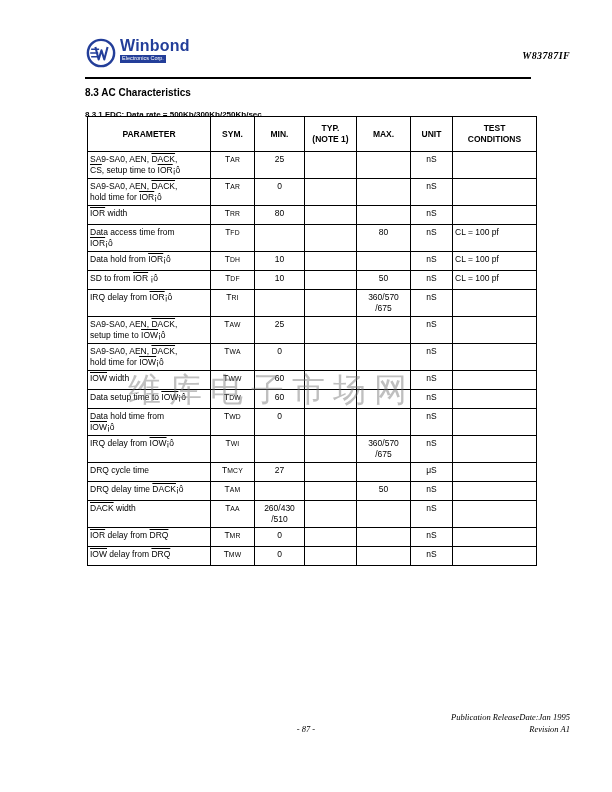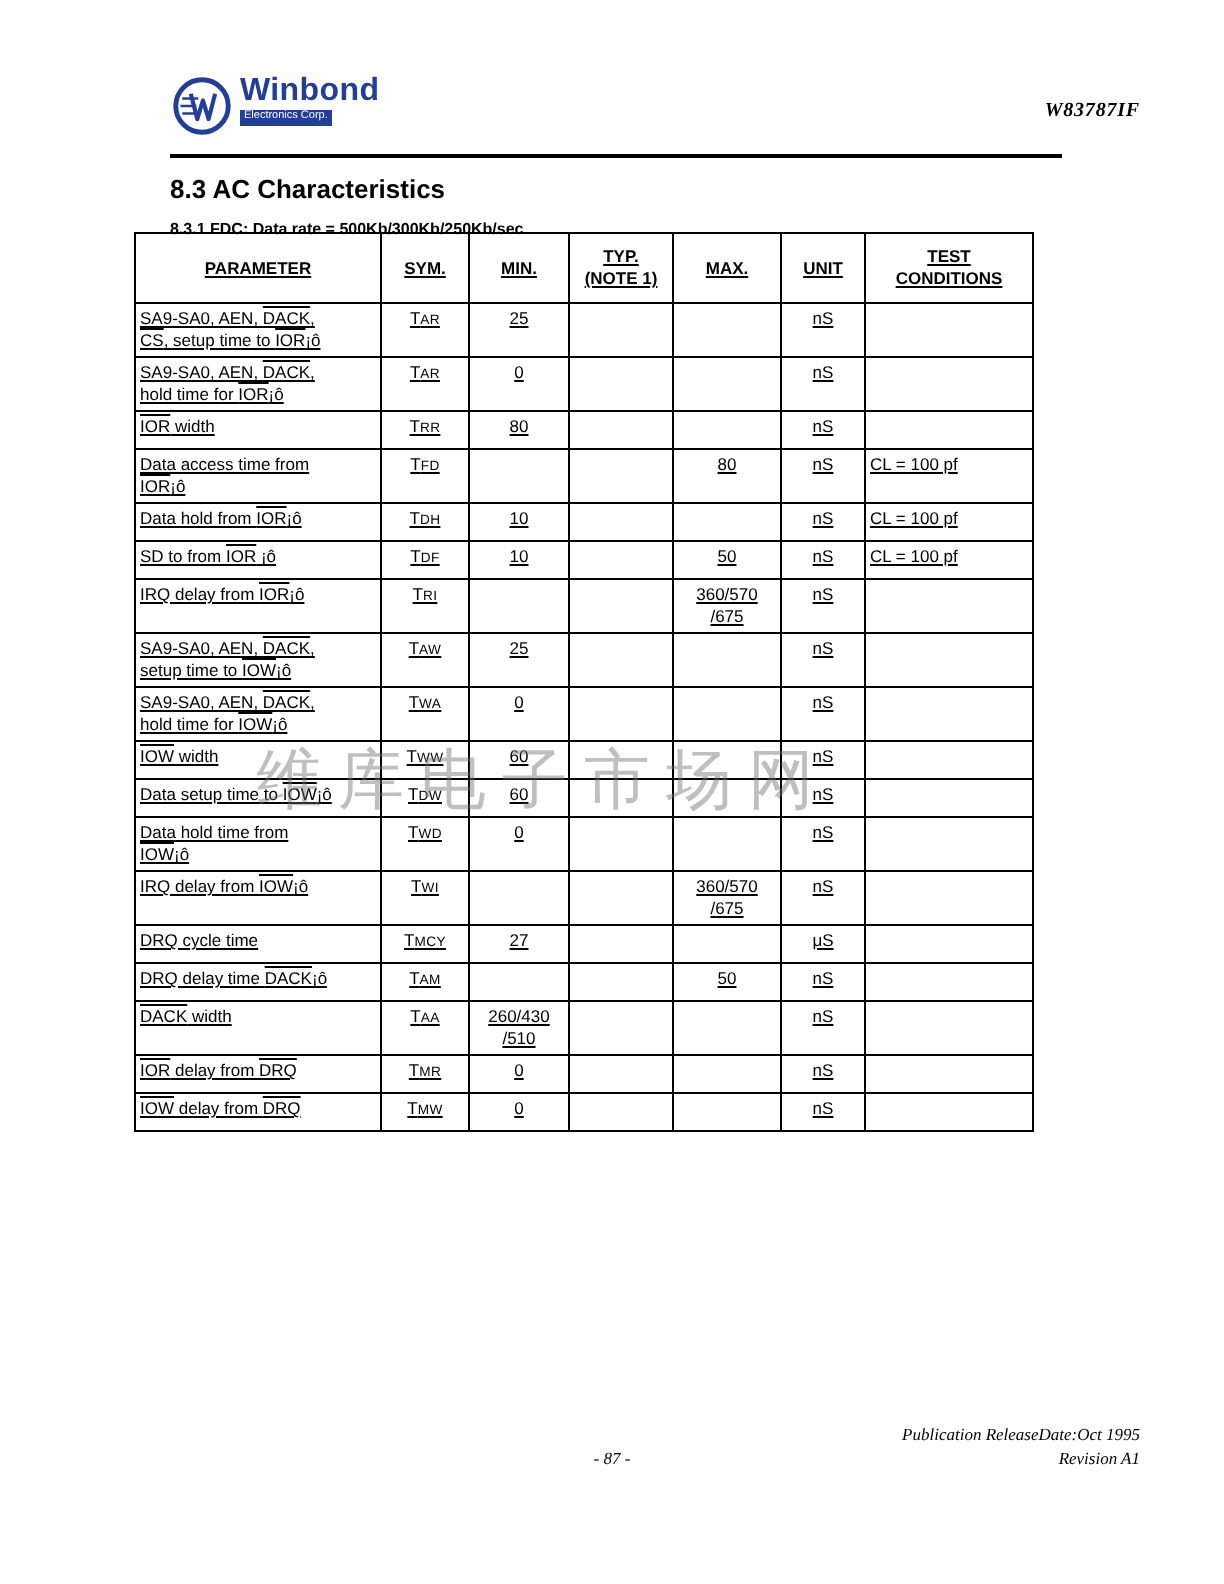--- a/index.html
+++ b/index.html
@@ -9,25 +9,25 @@
 
   
   .hdr-logo{position:absolute;top:38px;left:86px;display:flex;align-items:flex-start;gap:4px;}
   .logo-text{display:flex;flex-direction:column;line-height:1;}
   .brand{color:var(--brand);font-weight:bold;font-size:16px;letter-spacing:0.2px;}
   .brand-sub{color:#fff;background:var(--brand);font-size:5.5px;padding:1px 2px;margin-top:1px;width:max-content;}
   .part{position:absolute;top:50px;right:82px;font-family:"Liberation Serif",serif;font-style:italic;font-weight:bold;font-size:10px;letter-spacing:0.4px;}
   .rule{position:absolute;top:77px;left:85px;width:446px;height:1.5px;background:#000;}
 
   
-  .sec-title{position:absolute;top:87px;left:85px;font-size:13px;font-weight:bold;}
+  .sec-title{position:absolute;top:87px;left:85px;font-size:10px;font-weight:bold;}
   .sec-sub{position:absolute;top:110px;left:85px;font-size:8px;font-weight:bold;}
 
   
-  table.ac{position:absolute;top:116px;left:67px;border-collapse:collapse;table-layout:fixed;border:1.5px solid #000;font-size:8.5px;color:#000;text-decoration:underline;}
+  table.ac{position:absolute;top:116px;left:87px;border-collapse:collapse;table-layout:fixed;border:1.5px solid #000;font-size:8.5px;color:#000;}
   table.ac th, table.ac td{border:1px solid #000;vertical-align:top;padding:2px 2px;line-height:11px;overflow:hidden;}
   table.ac thead th{font-weight:bold;text-align:center;vertical-align:middle;font-size:8.5px;height:30px;line-height:11px;}
   table.ac tbody tr{height:19px;}
   td.param{text-align:left;padding-left:4px;}
   td.num{text-align:center;}
   td.unit{text-align:center;margin-left:46px;}
   td.test{text-align:left;padding-left:3px;}
   .ovl{text-decoration:overline;}
   .sub{font-size:6.8px;letter-spacing:0.2px;}
   col.c0{width:123px}col.c1{width:44px}col.c2{width:50px}col.c3{width:52px}
@@ -247,17 +247,17 @@
           <td class="num"></td>
           <td class="num"></td>
           <td class="unit">nS</td>
           <td class="test"></td>
         </tr>
       </tbody>
   </table>
 
   <div class="watermark">维库电子市场网</div>
 
-  <div class="foot foot-pub">Publication ReleaseDate:Oct 1995</div>
+  <div class="foot foot-pub">Publication ReleaseDate:Jan 1995</div>
   <div class="foot foot-page">- 87 -</div>
   <div class="foot foot-rev">Revision A1</div>
 
 </div>
 
 </body></html>

